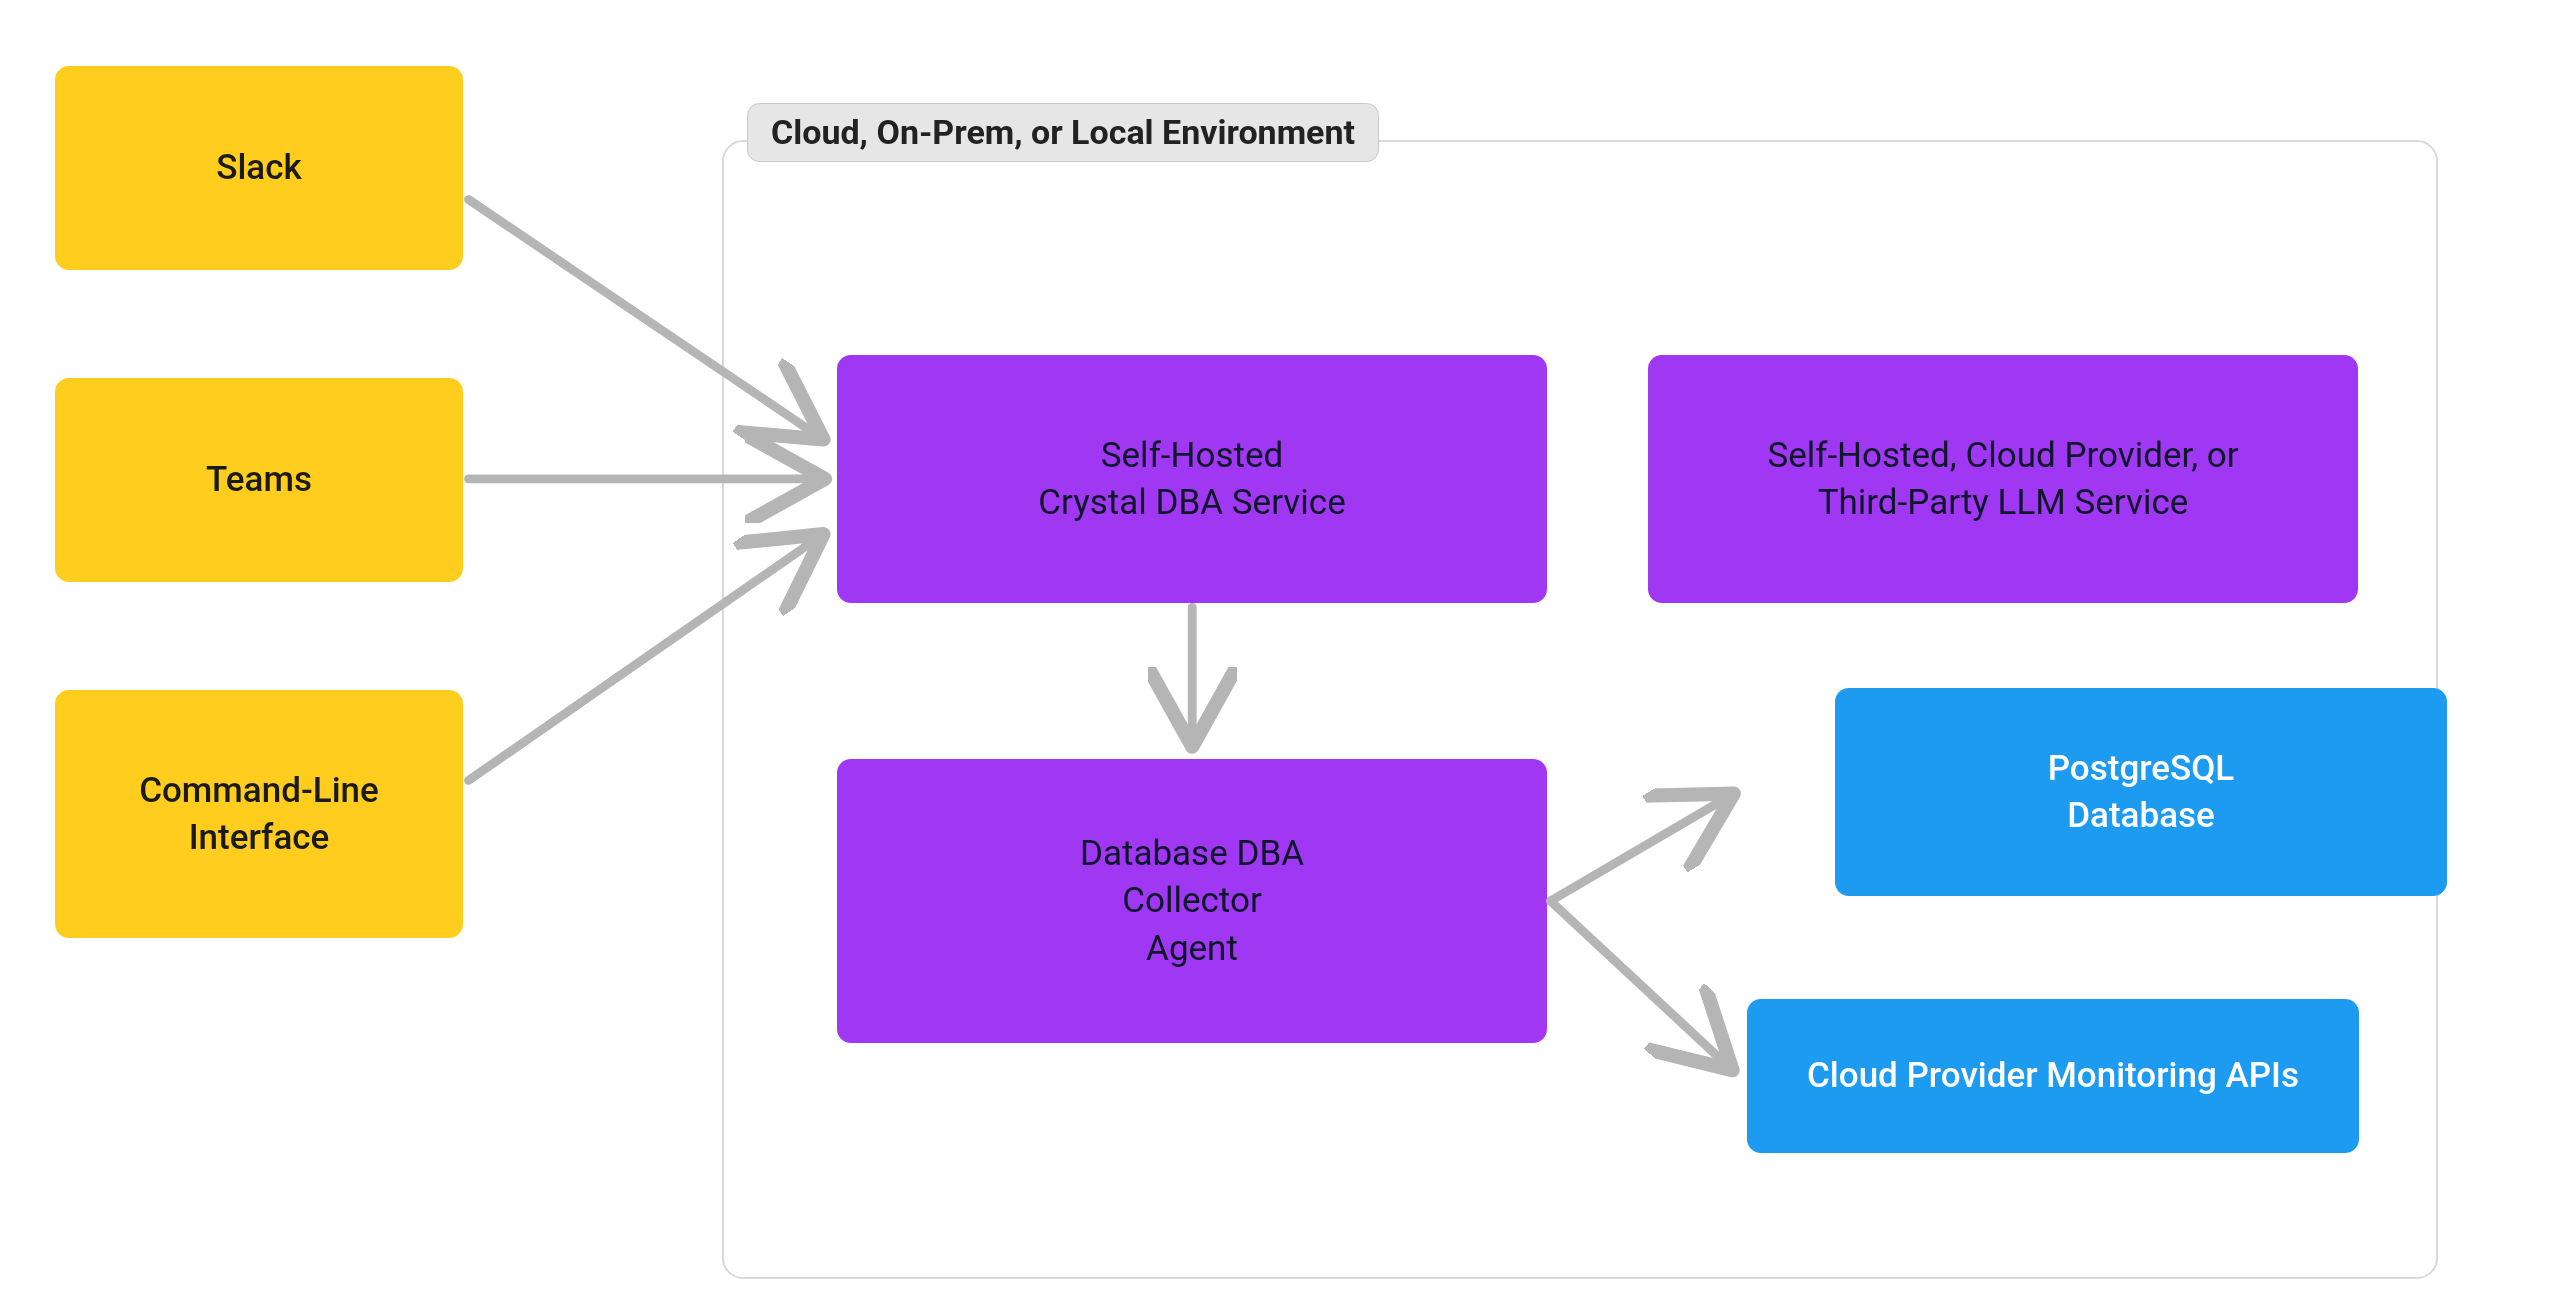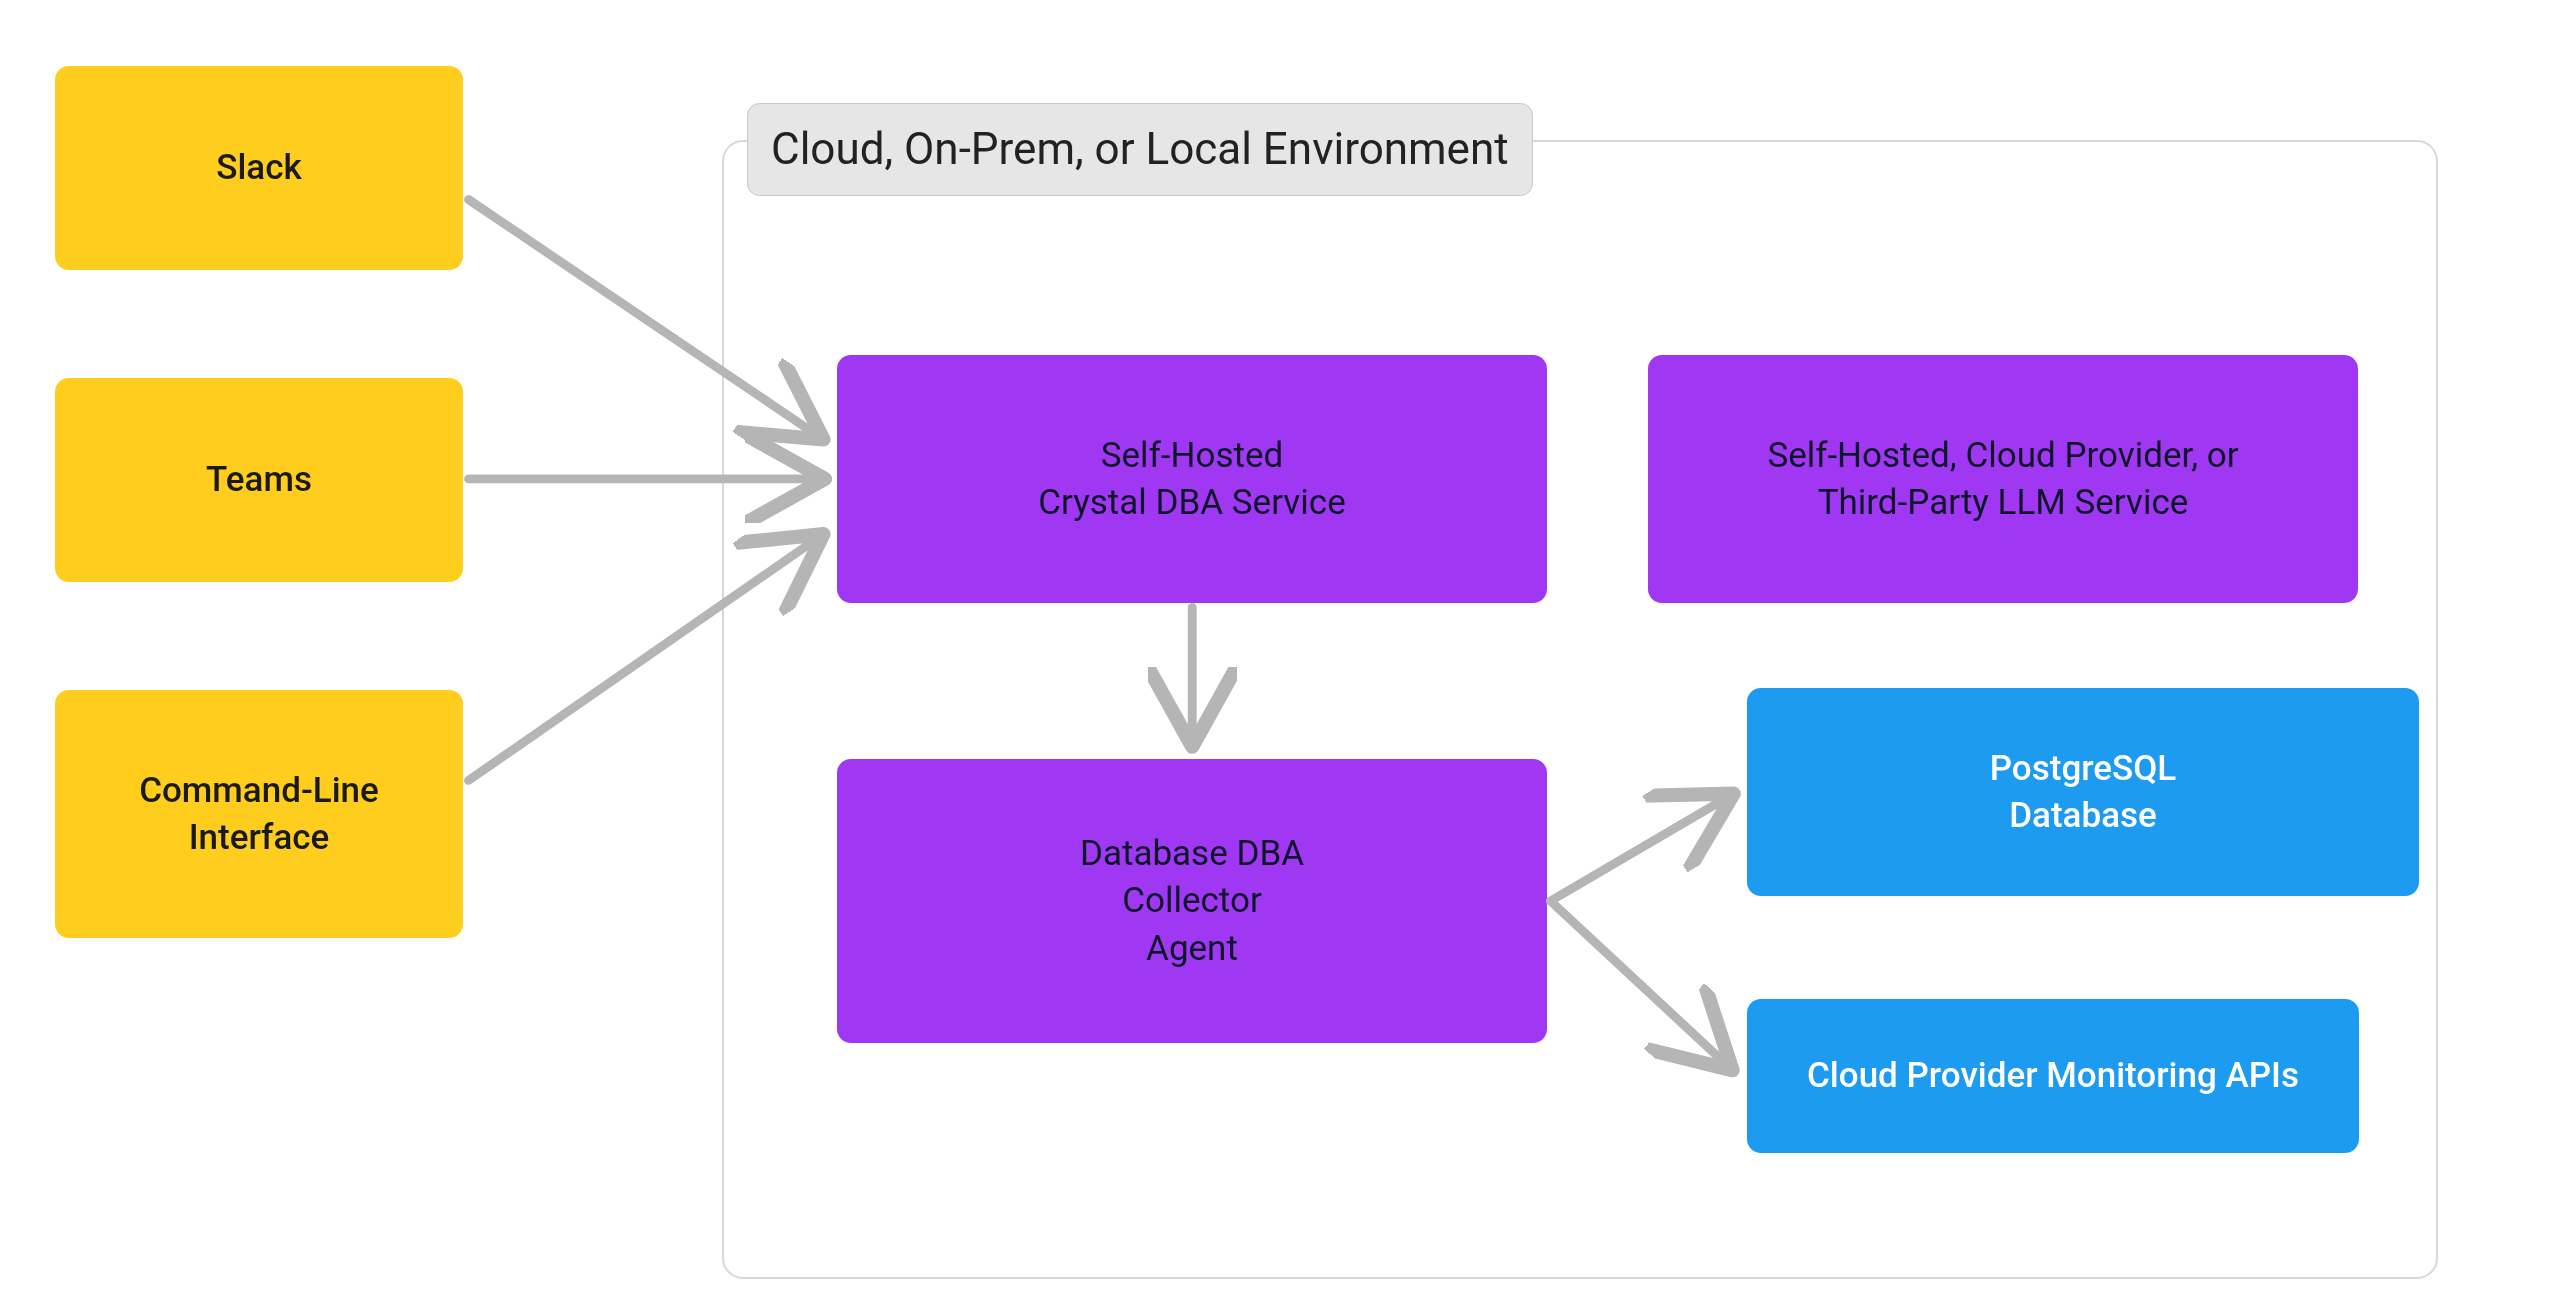--- a/index.html
+++ b/index.html
@@ -50,23 +50,23 @@
       border: 2.7px solid #d8d8d8;
       border-radius: 21px;
       background: transparent;
     }
     .env-label {
       position: absolute;
       background: #e6e6e6;
       border: 1.8px solid #c8c8c8;
       border-radius: 12.4px;
       color: #222222;
-      font-size: 44px;
-      font-weight: 400;
-      padding: 19px 23px;
+      font-size: 34px;
+      font-weight: 700;
+      padding: 8px 23px;
       line-height: 1.2;
     }
     svg.connectors {
       position: absolute;
       left: 0;
       top: 0;
       width: 2576px;
       height: 1301px;
       pointer-events: none;
     }
@@ -111,21 +111,21 @@
     </div>
   </div>
 
   <div class="box purple" style="left:1648px; top:355px; width:710px; height:248px;">
     <div>
       <span>Self-Hosted, Cloud Provider, or</span><br>
       <span>Third-Party LLM Service</span>
     </div>
   </div>
 
-  <div class="box blue" style="left:1747px; top:688px; width:672px; height:208px;justify-content:center;">
+  <div class="box blue" style="left:1835px; top:688px; width:612px; height:208px;justify-content:center;">
     <div>
       <span>PostgreSQL</span><br>
       <span>Database</span>
     </div>
   </div>
 
   <div class="box blue" style="left:1747px; top:999px; width:612px; height:154px;">
     <span>Cloud Provider Monitoring APIs</span>
   </div>
 

